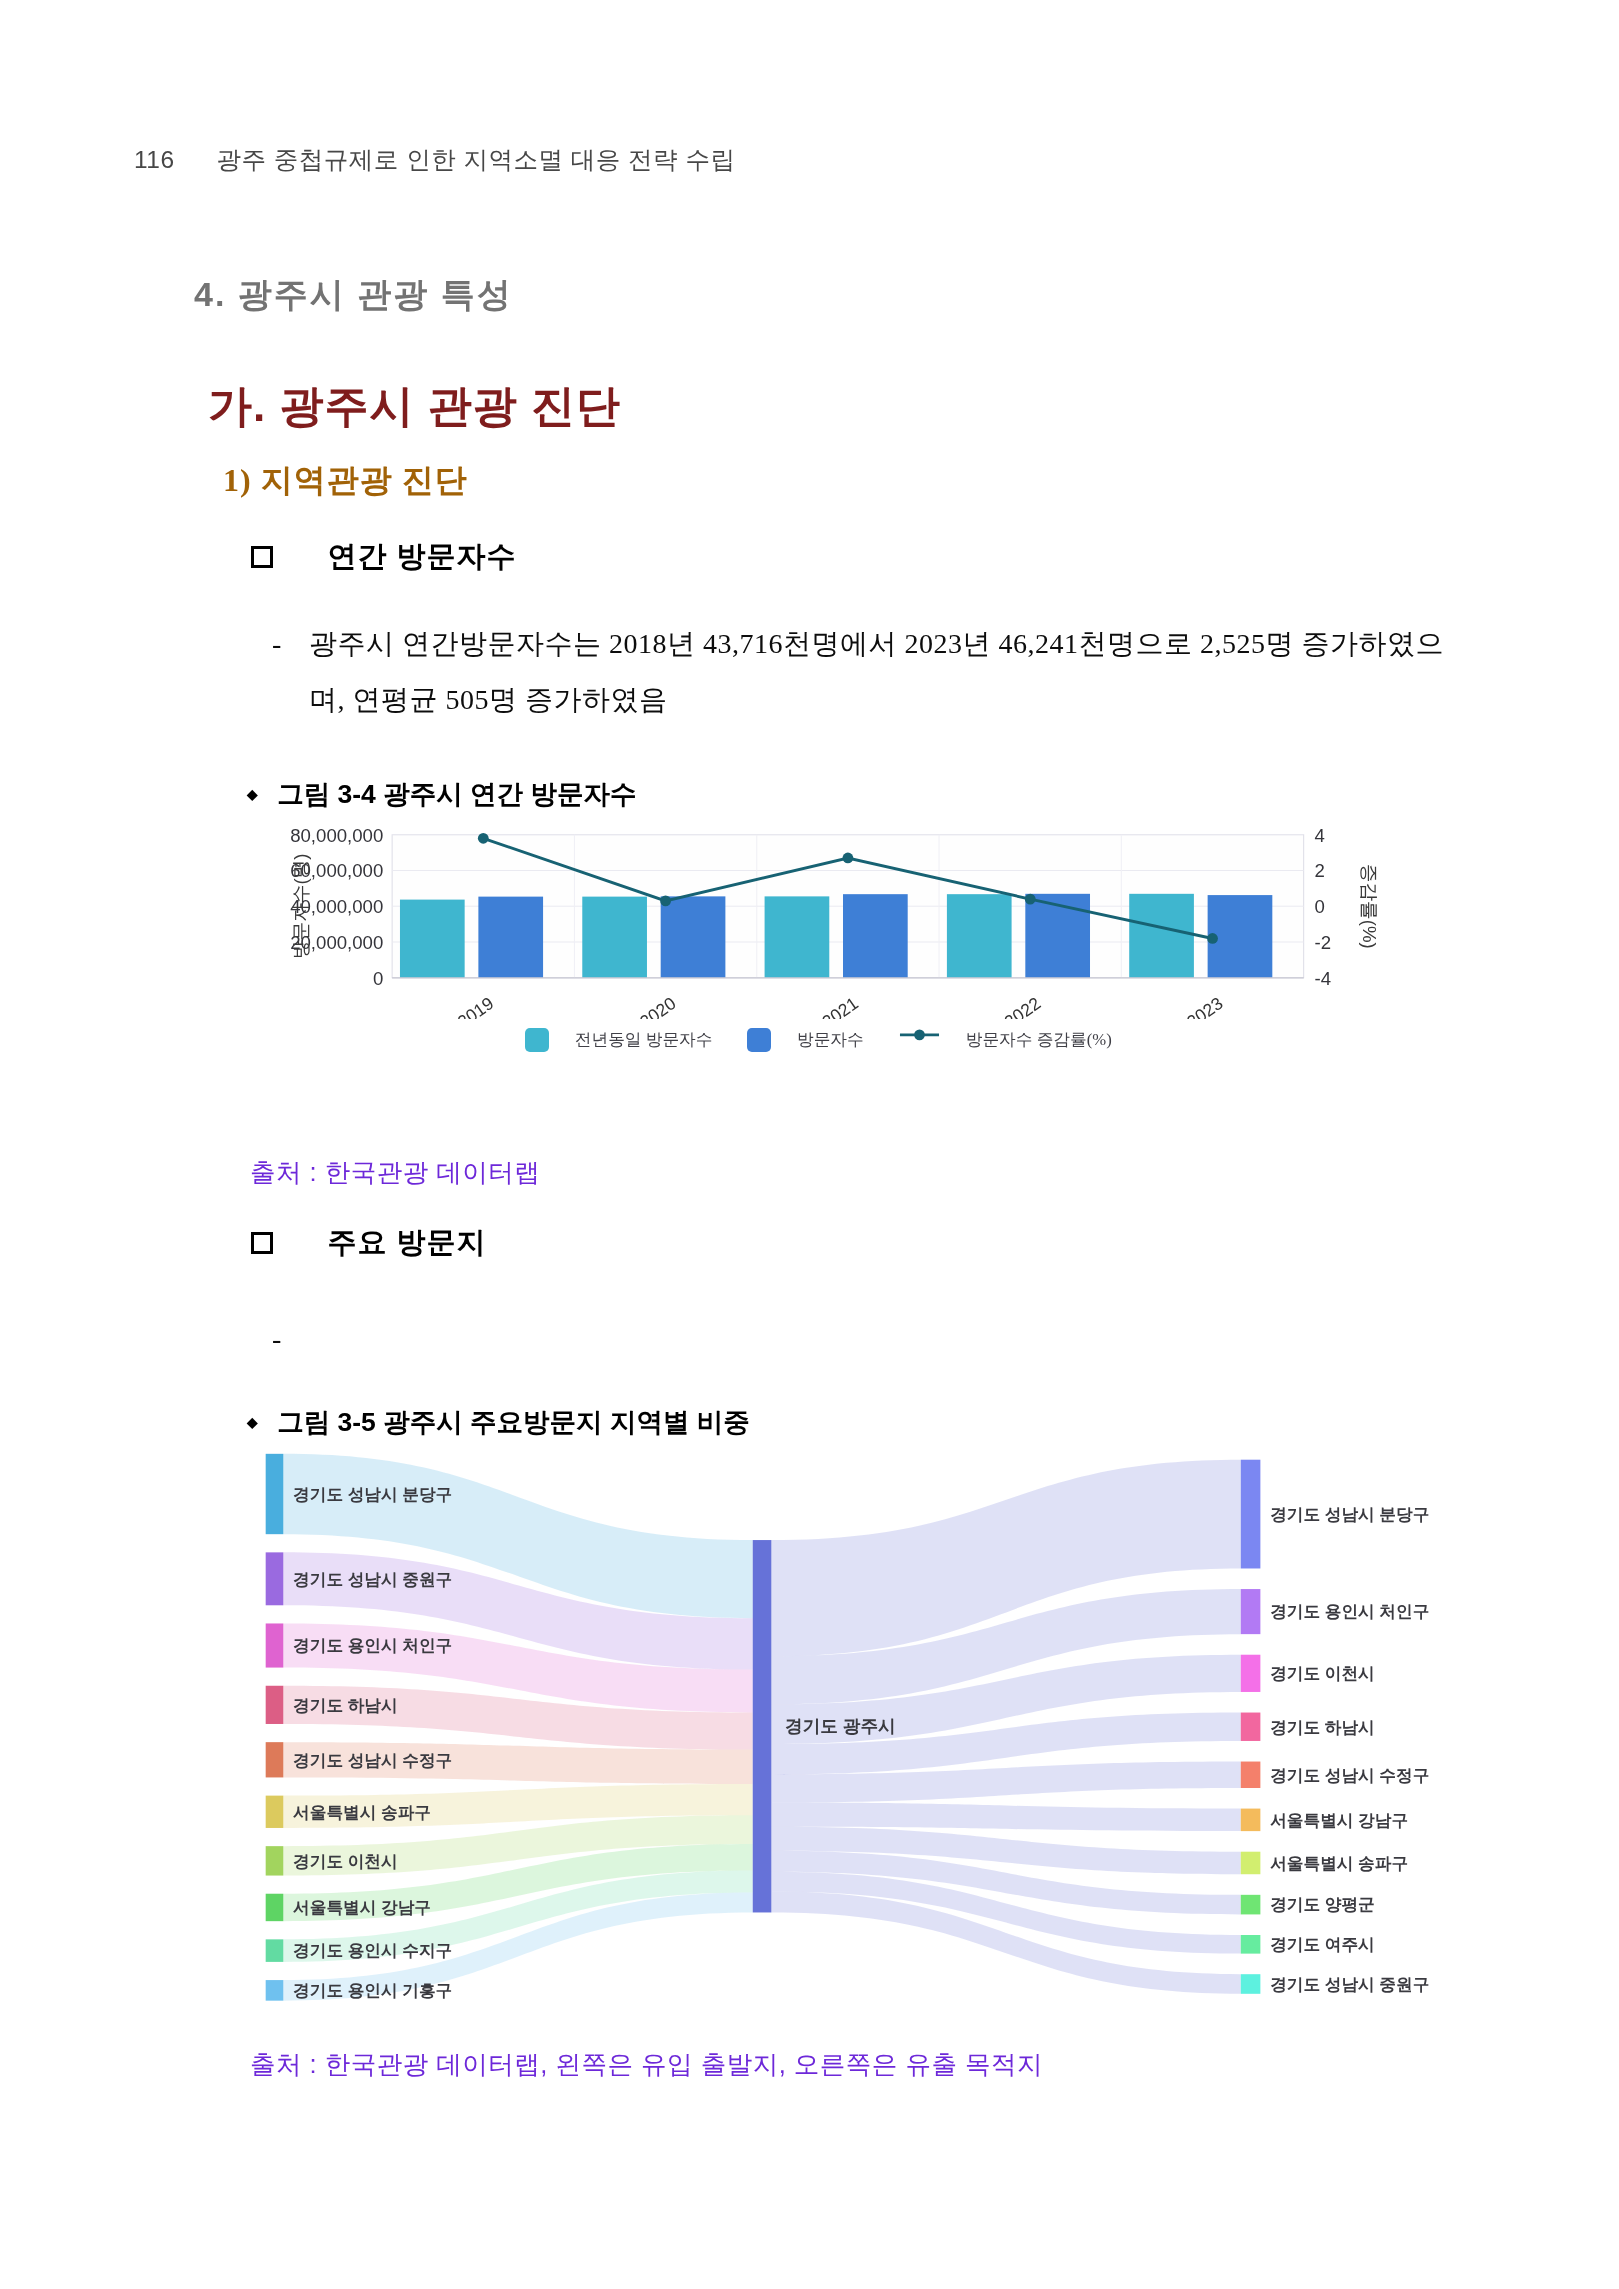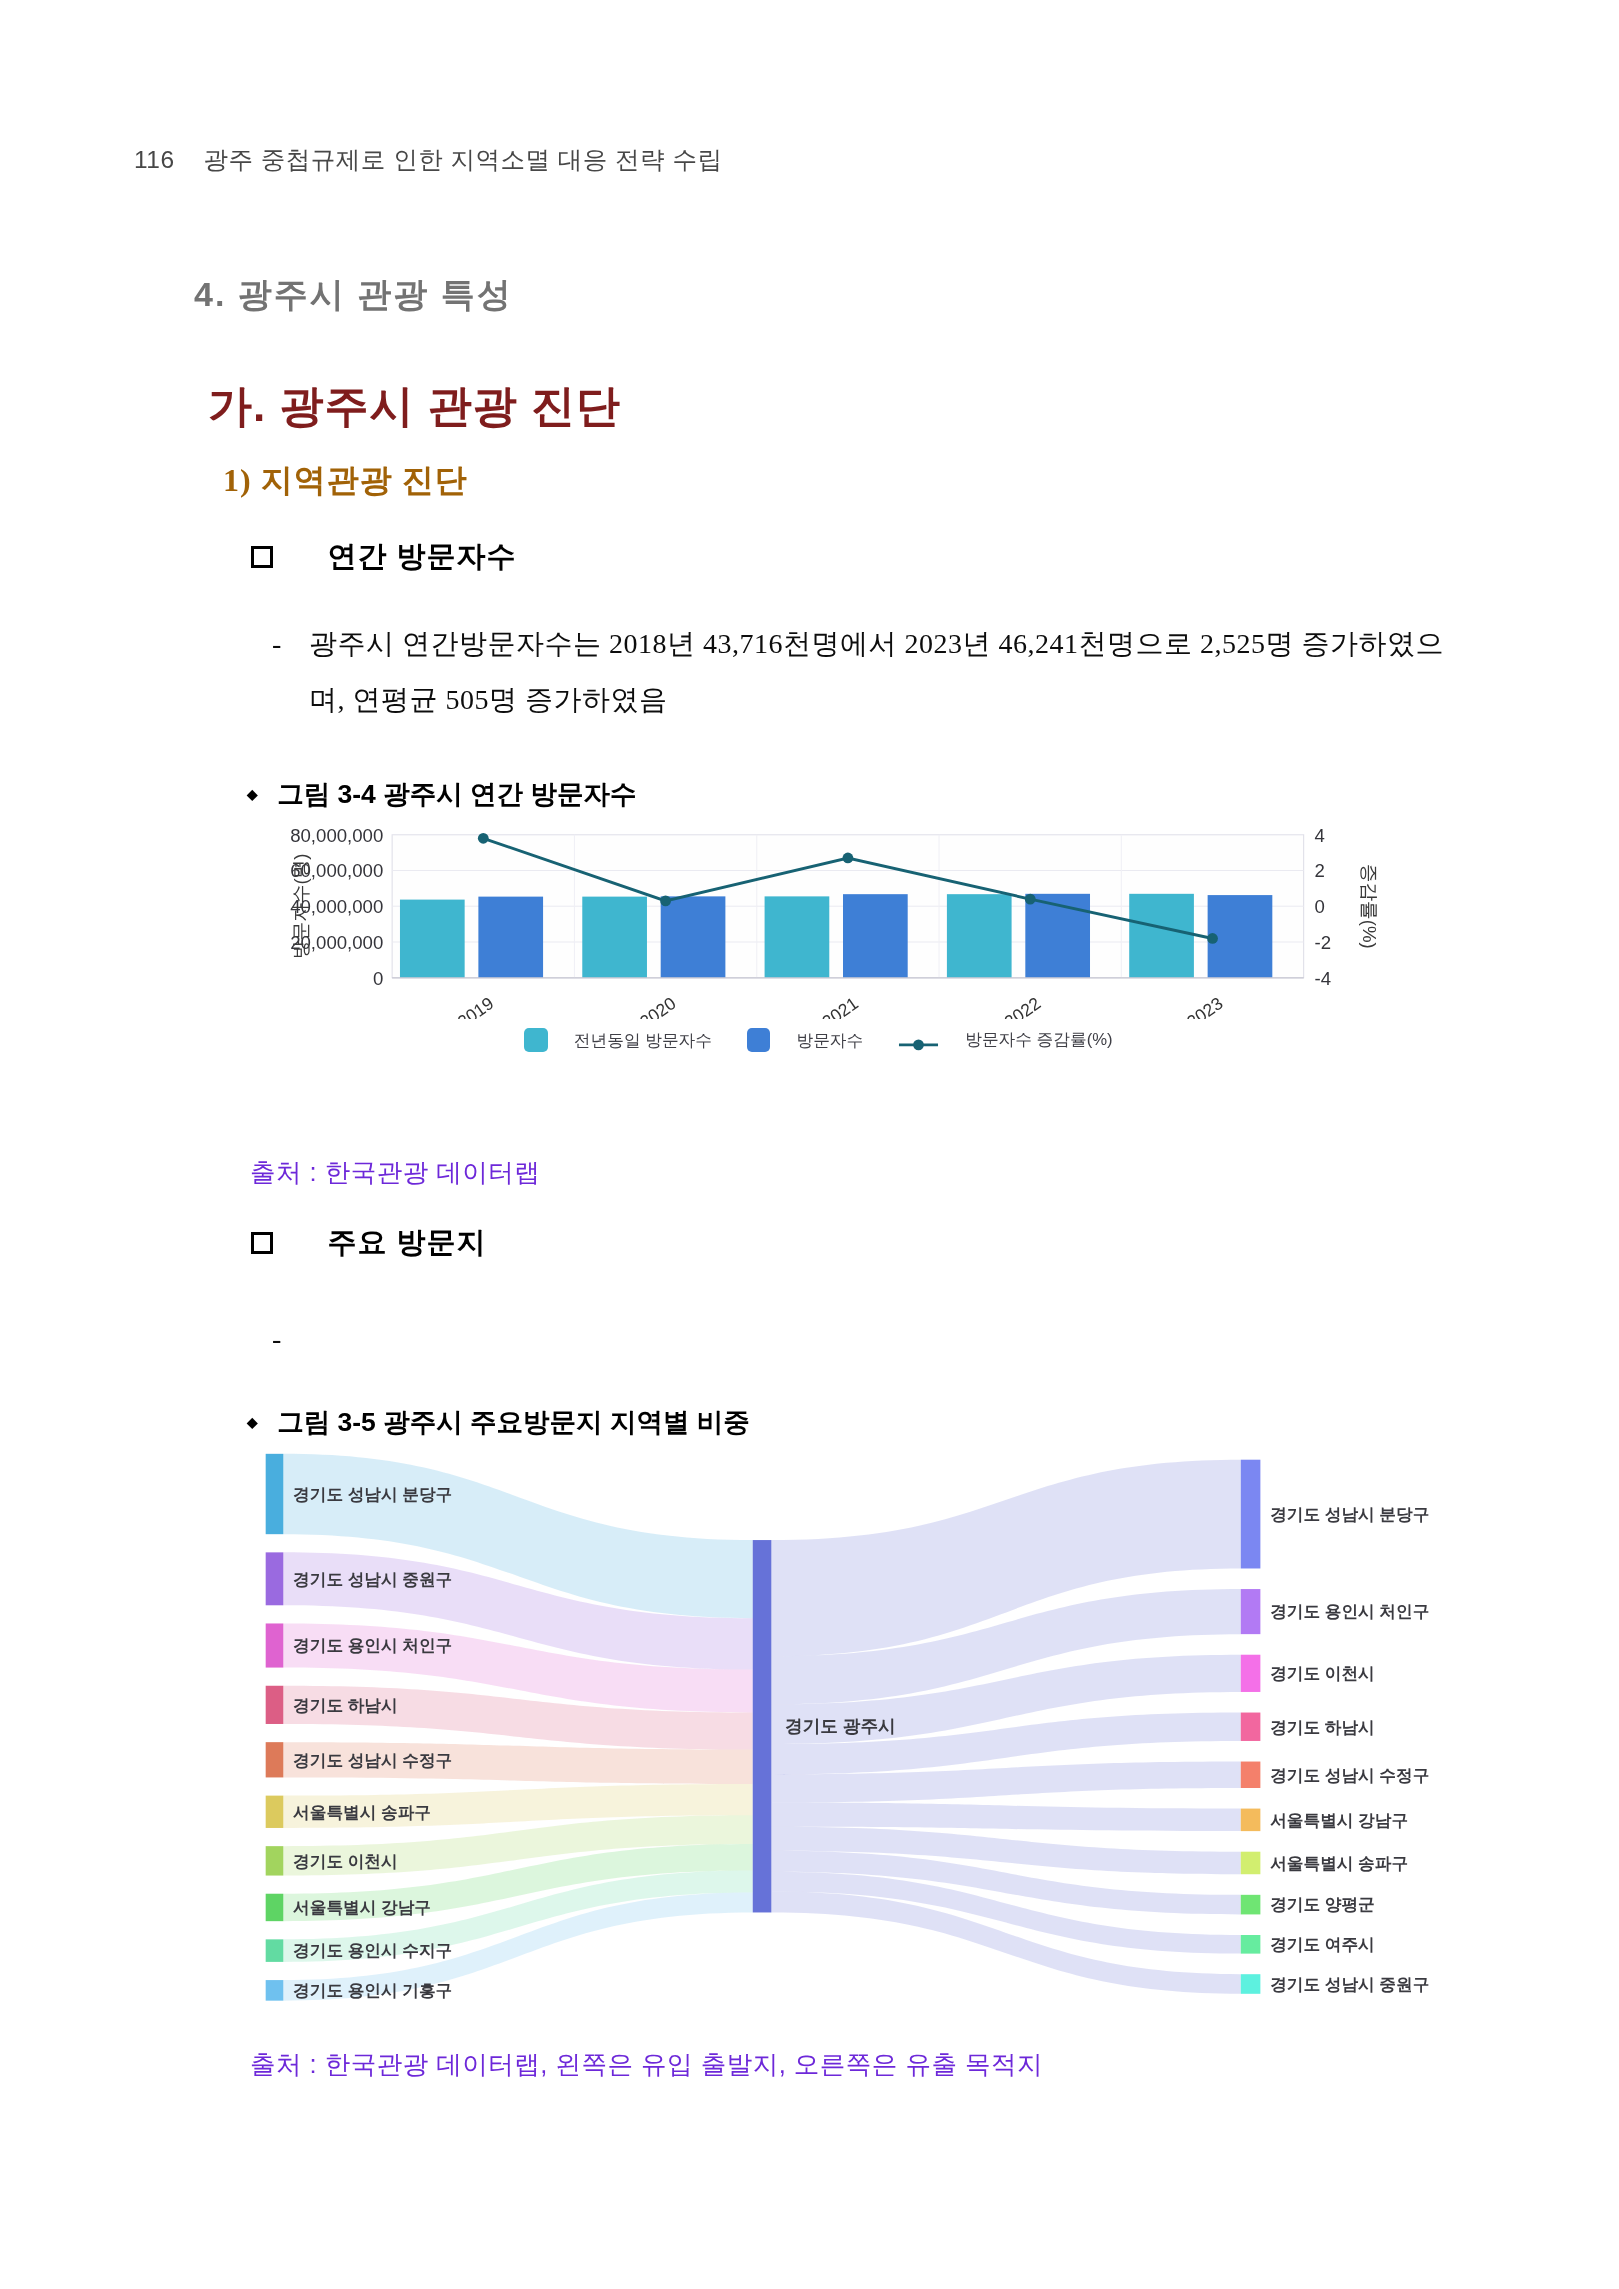--- a/index.html
+++ b/index.html
@@ -5,34 +5,34 @@
   html,body{margin:0;padding:0;background:#ffffff;}
   .page{
     position:relative;width:1619px;height:2290px;background:#ffffff;
     font-family:"Liberation Serif",serif;color:#111;overflow:hidden;
   }
   .abs{position:absolute;}
   .hdr{
     left:134px;top:143px;font-family:"Liberation Sans",sans-serif;
     font-size:24.5px;color:#474747;letter-spacing:0.5px;
   }
-  .hdr .pgnum{margin-right:29px;}
+  .hdr .pgnum{margin-right:42px;}
   .h1{left:194px;top:272px;font-family:"Liberation Sans",sans-serif;font-weight:bold;font-size:34px;color:#737373;letter-spacing:2px;}
   .h2{left:208px;top:377px;font-family:"Liberation Sans",sans-serif;font-weight:bold;font-size:44px;color:#7f1d1d;letter-spacing:1px;}
   .h3{left:223px;top:459px;font-family:"Liberation Serif",serif;font-weight:bold;font-size:32px;color:#a16207;letter-spacing:1px;}
   .h4{font-family:"Liberation Sans",sans-serif;font-weight:bold;font-size:29px;color:#000;display:flex;align-items:center;letter-spacing:1px;gap:38px;}
   .sq{display:inline-block;width:15.7px;height:15.7px;border:3.4px solid #000;margin-right:16.7px;flex:0 0 auto;}
   .para{display:flex;font-size:28px;line-height:56px;color:#0d0d0d;letter-spacing:0.5px;}
   .para .dash{width:37px;flex:0 0 auto;}
   .cap{display:flex;align-items:center;font-family:"Liberation Sans",sans-serif;font-weight:bold;font-size:26.5px;color:#000;}
   .cap .dia{font-size:13.7px;margin-right:19.6px;color:#000;}
   .src{font-family:"Liberation Sans",sans-serif;font-size:25.5px;color:#6d28d9;letter-spacing:0.5px;}
   .chartbox{left:250px;top:818px;width:1137px;height:265px;}
   .legend{position:absolute;left:0;right:0;top:210px;display:flex;justify-content:center;align-items:center;gap:35px;font-family:"Liberation Sans",sans-serif;font-size:16.7px;color:#3f3f46;}
-  .legend .item{display:flex;align-items:flex-end;gap:26px;}
+  .legend .item{display:flex;align-items:flex-start;gap:26px;font-family:Liberation Serif, serif;}
   .legend .swatch{width:23.5px;height:23.5px;border-radius:4.9px;display:inline-block;}
   .sankeybox{left:250px;top:1439px;width:1274px;height:600px;}
   svg text{font-family:"Liberation Sans",sans-serif;}
 </style>
 </head>
 <body>
 
 <div class="page">
 
   <div class="abs hdr">

